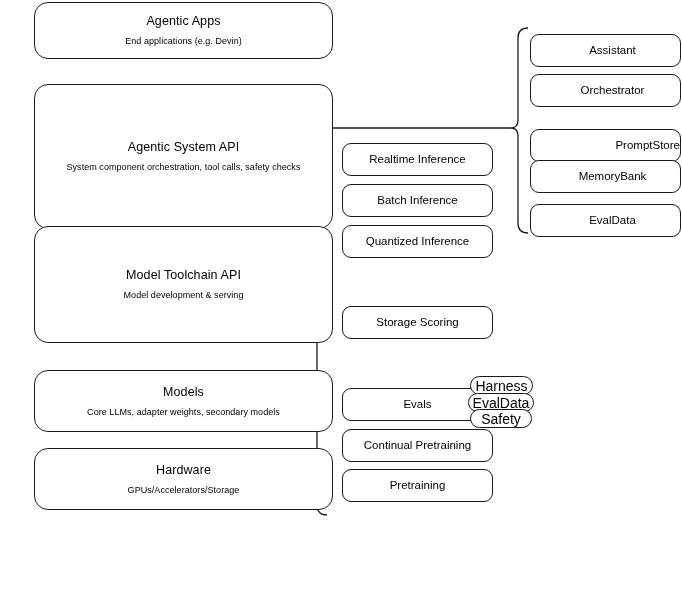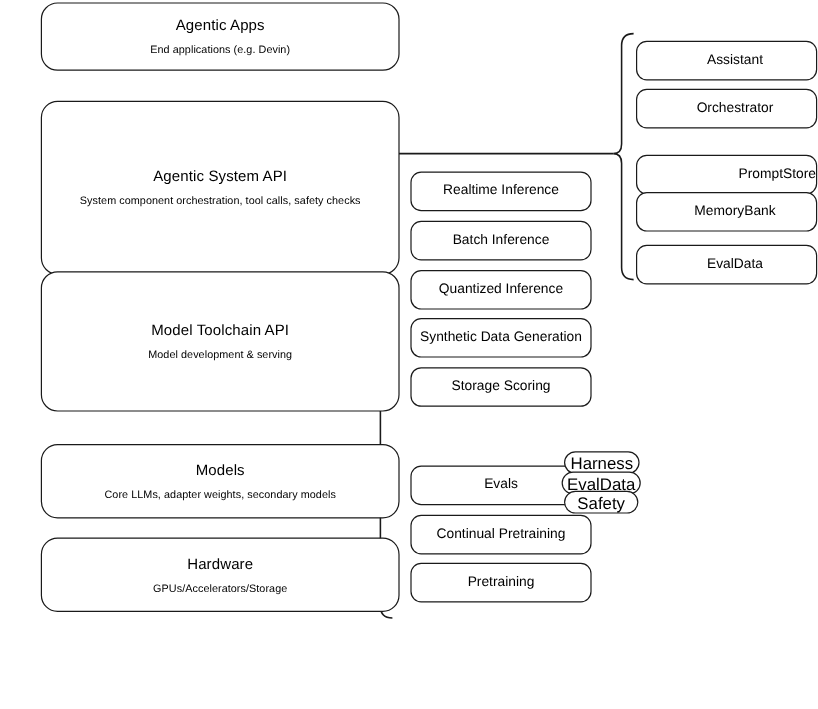--- a/index.html
+++ b/index.html
@@ -135,23 +135,20 @@
 
   <div class="box item-box mid-box" style="top:143px;">
     <span>Realtime Inference</span>
   </div>
   <div class="box item-box mid-box" style="top:184px;">
     <span>Batch Inference</span>
   </div>
   <div class="box item-box mid-box" style="top:225px;">
     <span>Quantized Inference</span>
   </div>
-  <div class="box item-box mid-box" style="top:265px;">
-    <span>Synthetic Data Generation</span>
-  </div>
   <div class="box item-box mid-box" style="top:306px;">
     <span>Storage Scoring</span>
   </div>
   <div class="box item-box mid-box" style="top:388px;">
     <span>Evals</span>
   </div>
   <div class="box item-box mid-box" style="top:429px;">
     <span>Continual Pretraining</span>
   </div>
   <div class="box item-box mid-box" style="top:469px;">

